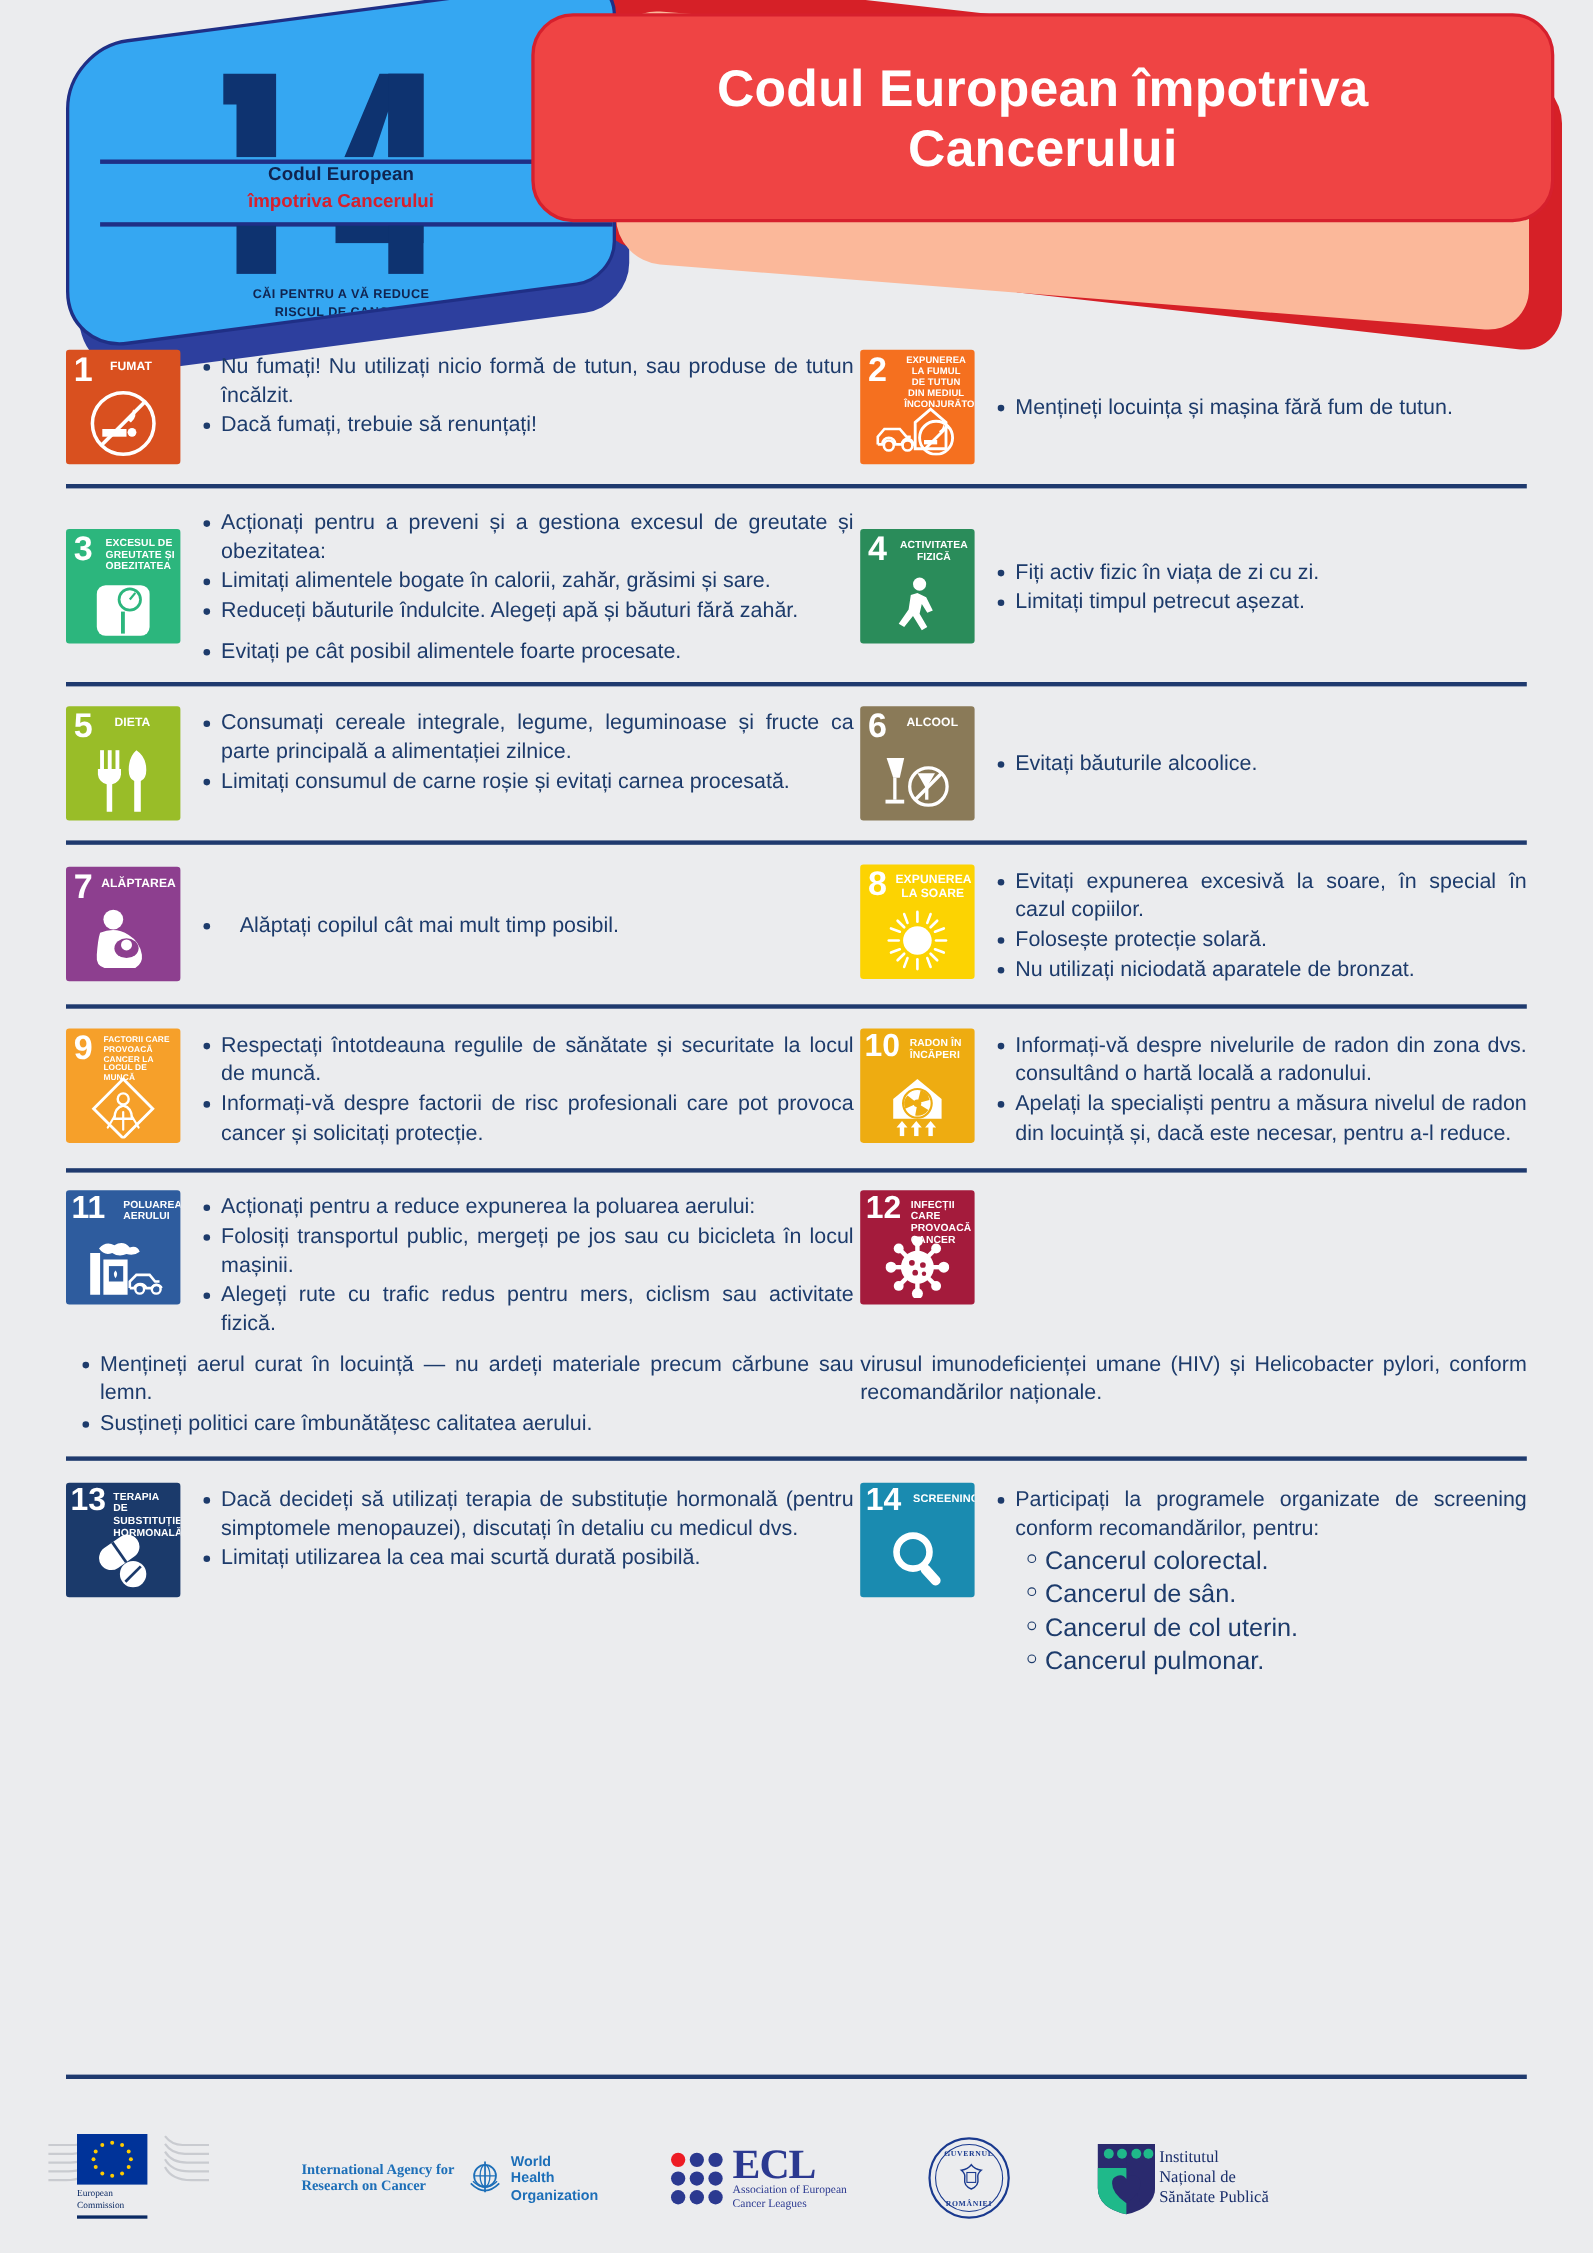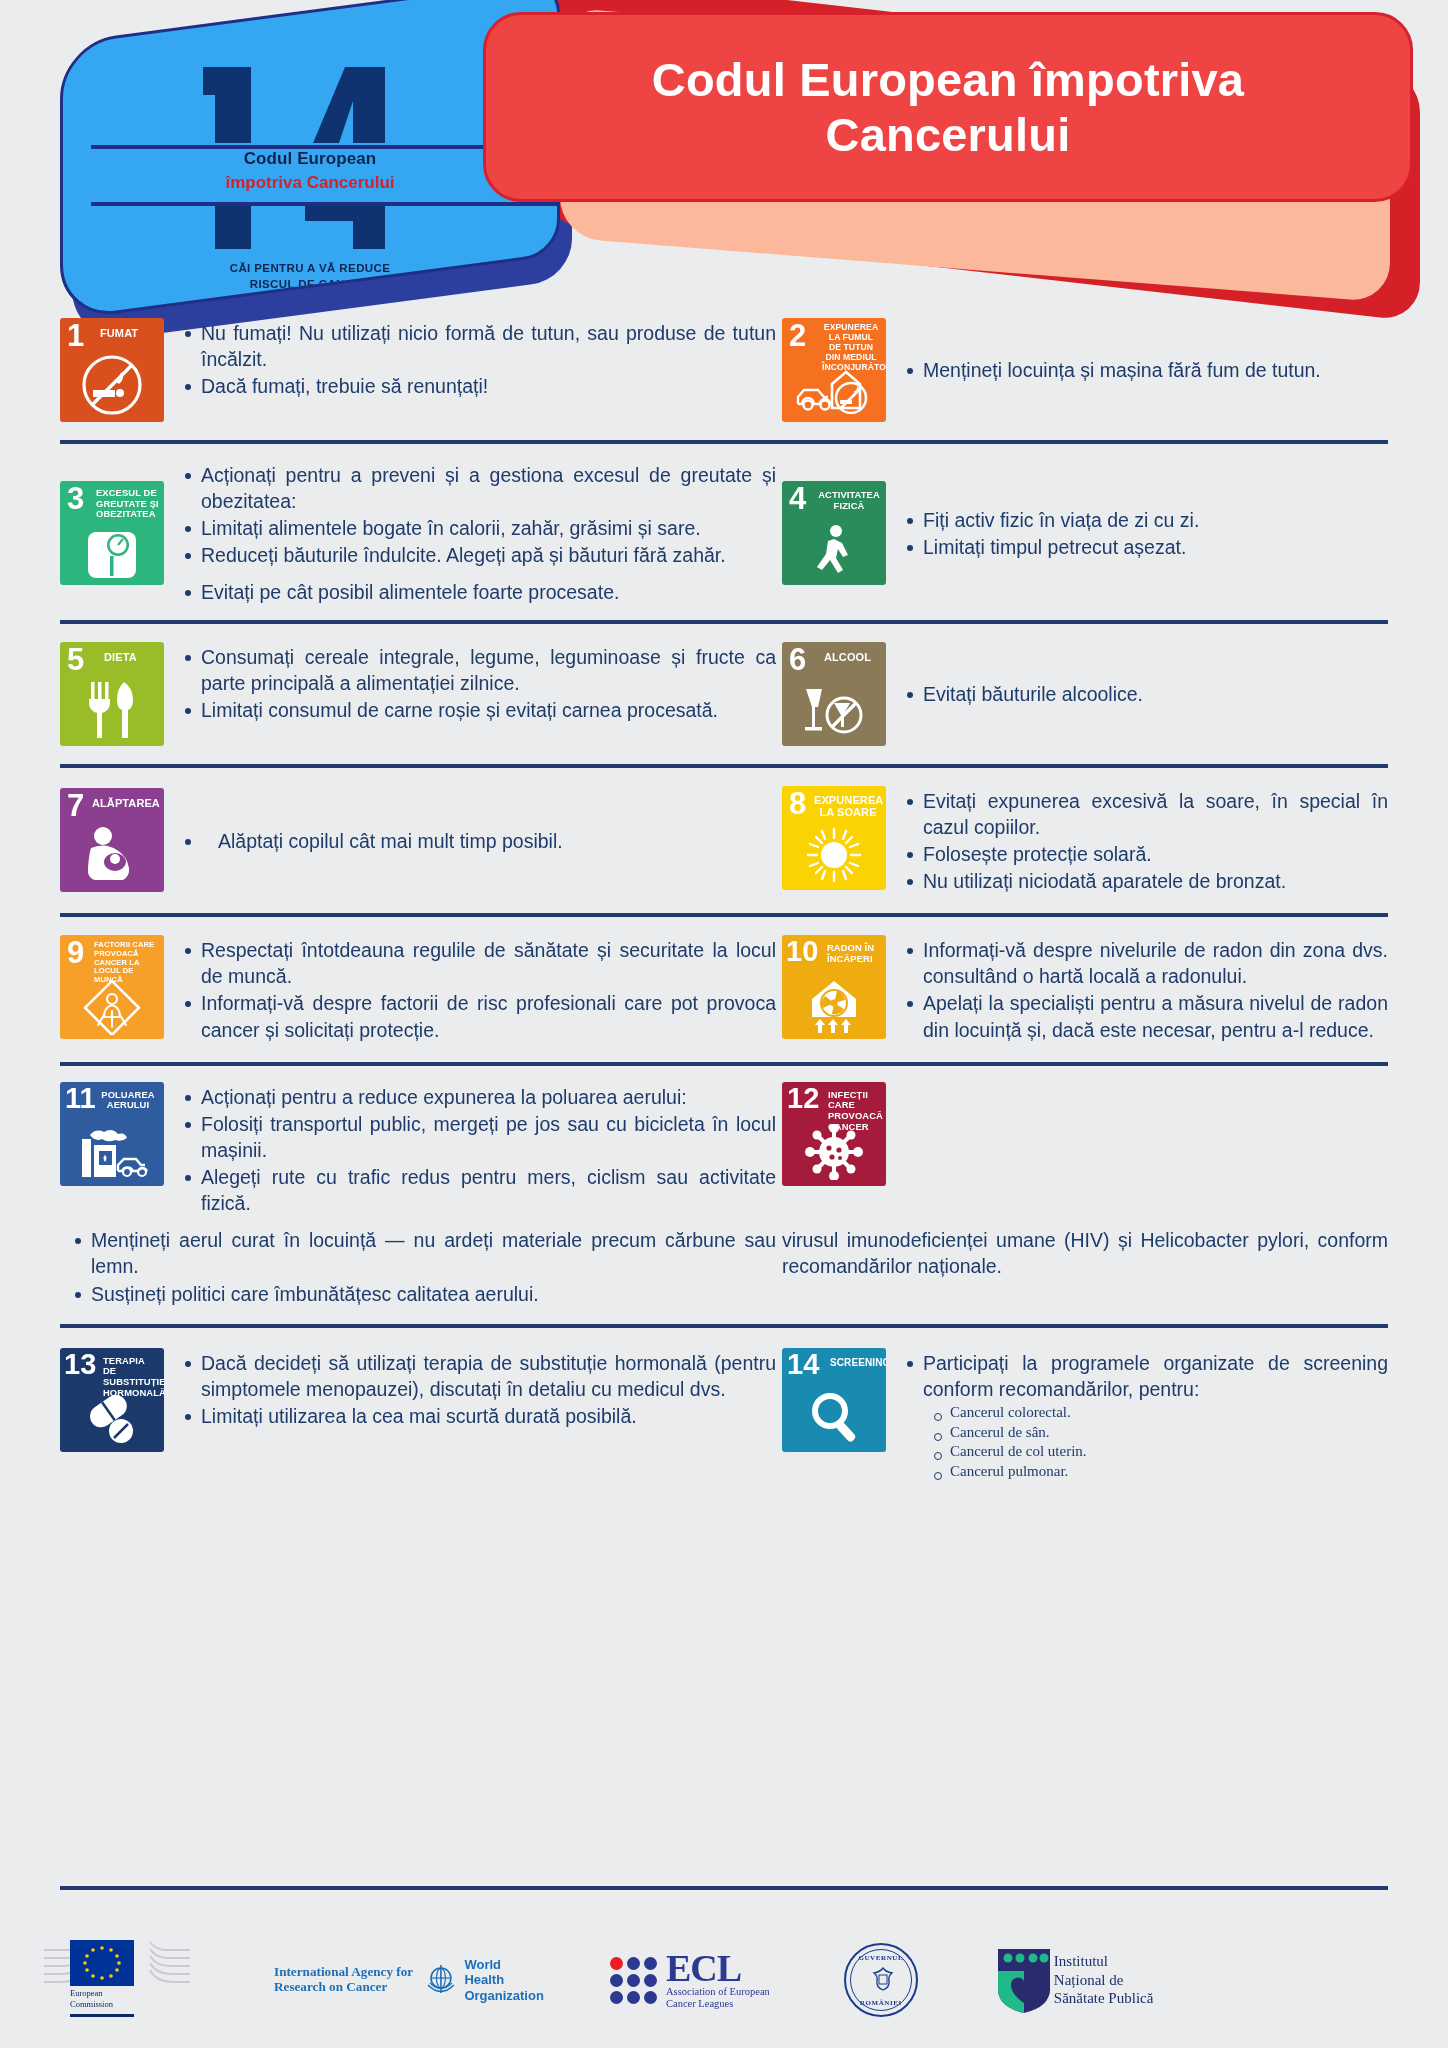--- a/index.html
+++ b/index.html
@@ -103,21 +103,21 @@
   ul.b > li{
     position:relative; padding-left:23px; font-size:19.5px; line-height:1.34;
     margin-bottom:1px; text-align:justify; color:#1d3b6b;
   }
   ul.b > li:before{
     content:""; position:absolute; left:7px; top:11px;
     width:6px; height:6px; border-radius:50%; background:#1d3b6b;
   }
   ul.sub{ margin:0; padding:0; list-style:none; }
   ul.sub > li{
-    position:relative; padding-left:22px; font-size:15px; line-height:1.32; color:#1d3b6b;font-family:Liberation Serif, serif;
+    position:relative; padding-left:22px; font-size:23px; line-height:1.32; color:#1d3b6b;
   }
   ul.sub > li:before{
     content:""; position:absolute; left:6px; top:10px;
     width:6px; height:6px; border-radius:50%;
     border:1.4px solid #1d3b6b; background:transparent;
   }
   .plain{ font-size:19.5px; line-height:1.34; color:#1d3b6b; text-align:justify; }
   .nojust li{ text-align:left; }
   .vcenter{ align-self:center; }
 
@@ -459,21 +459,21 @@
         </ul>
       </div>
     </div>
   </div>
   <div class="divider"></div>
 
   <div class="row" style="padding-top:16px;padding-bottom:10px;">
     <div class="cell left">
       <div class="tile" style="background:#2e5c9e">
         <div class="num" style="font-size:29px;left:5px;">11</div>
-        <div class="lbl sm" style="left:36px;top:8px;text-align:center;">POLUAREA AERULUI</div>
+        <div class="lbl sm" style="left:52px;top:8px;text-align:left;">POLUAREA AERULUI</div>
         <div class="art" style="top:40px;">
           <svg width="72" height="54" viewBox="0 0 72 54">
             <path d="M6 52 V14 h9 V52 Z" fill="#fff"></path>
             <path d="M18 52 V20 h22 V52 Z" fill="#fff"></path>
             <rect x="23" y="26" width="13" height="14" fill="#2e5c9e"></rect>
             <path d="M29 30 q3 3 0 7 q-3-4 0-7" fill="#fff"></path>
             <path d="M14 10 q6-7 14-3 q8-5 14 2 q7-2 9 4 q-5 4-12 2 q-7 3-13-1 q-7 3-12-4 Z" fill="#fff"></path>
             <path d="M42 46 h4 a6 6 0 0 1 11 0 h5 a5 5 0 0 1 9 0" fill="none" stroke="#fff" stroke-width="2.4"></path>
             <path d="M42 46 v-6 l6-6 h12 l5 6 h4" fill="none" stroke="#fff" stroke-width="2.4"></path>
             <circle cx="51" cy="47" r="4" fill="none" stroke="#fff" stroke-width="2.2"></circle>

